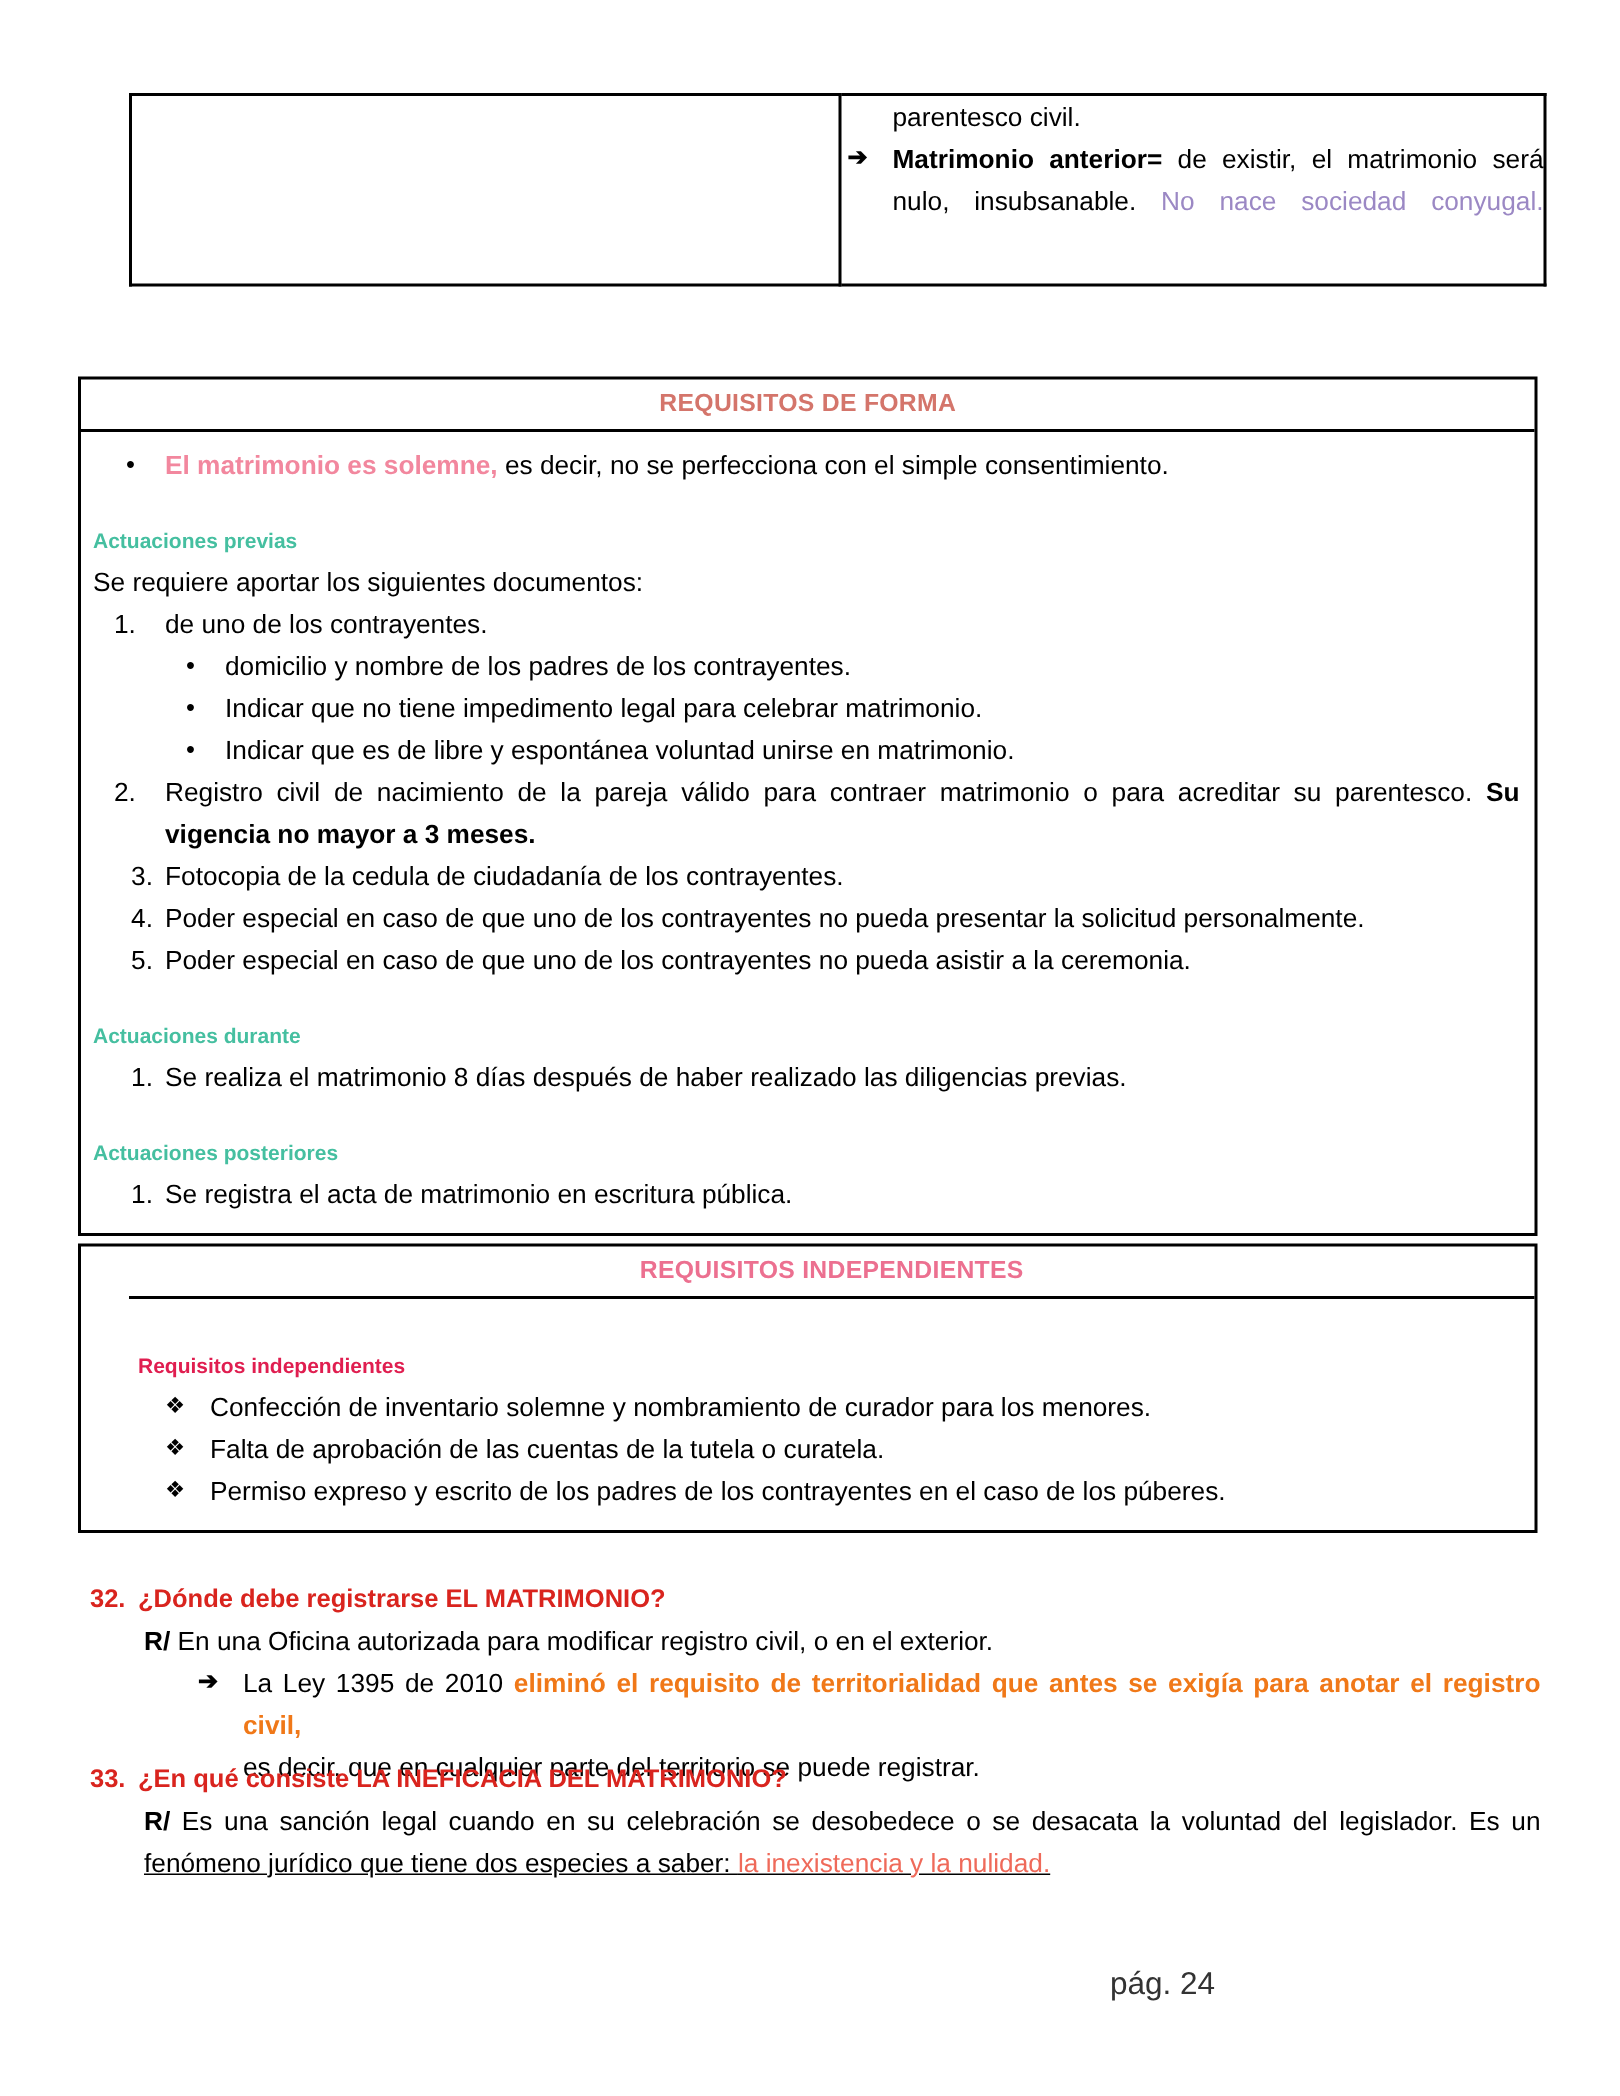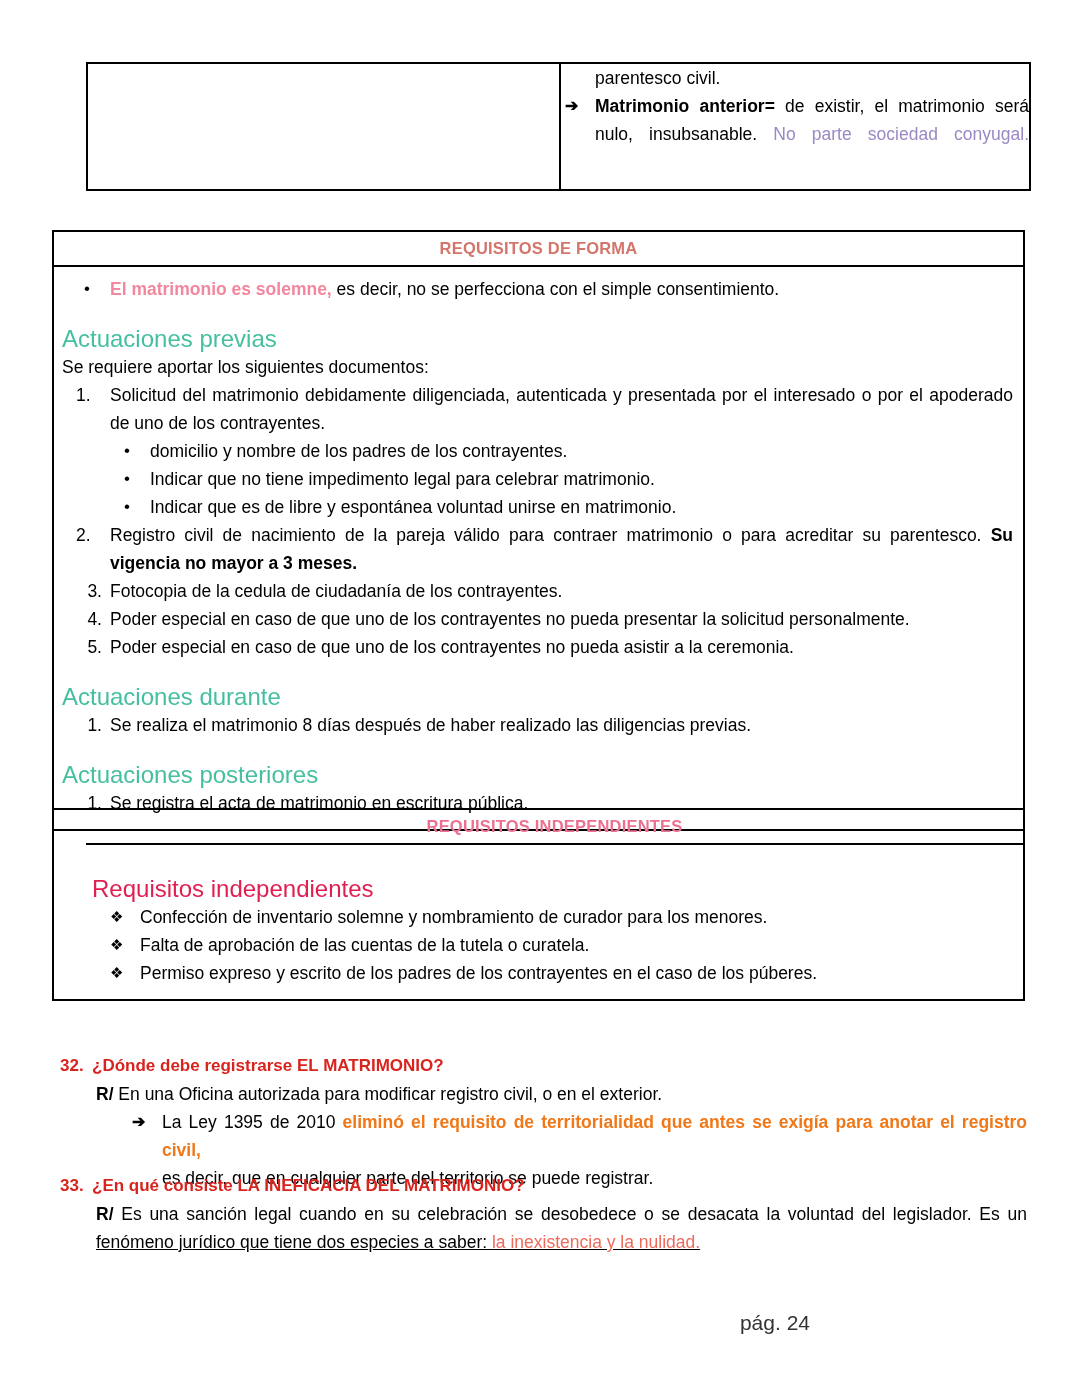--- a/index.html
+++ b/index.html
@@ -64,20 +64,21 @@
   b { font-weight: bold; }
   .purple { color: #9b88c4; }
 
   
   .sec {
     position: absolute;
     left: 52px;
     width: 973px;
     box-sizing: border-box;
     border: 2.5px solid #000;
+    margin-top: 21px;
   }
   .sec-head {
     border-bottom: 2.5px solid #000;
     text-align: center;
     font-weight: bold;
     font-size: 16.5px;
     letter-spacing: .2px;
     padding: 6px 0 7px 0;
     line-height: 20px;
   }
@@ -90,22 +91,22 @@
   .c-forma { color: #d4756b; }
   .c-indep { color: #ec7090; }
   .pink { color: #f2879e; }
   .teal { color: #45bfa0; }
   .crimson { color: #e01e50; }
   .red { color: #d9241e; }
   .orange { color: #f07818; }
   .salmon { color: #ef6a5a; }
 
   .subhead {
-    font-weight: normal;
-    font-size: 24px;
+    font-weight: bold;
+    font-size: 14px;
     line-height: 28px;
   }
   .gap { height: 22px; }
 
   
   .bul {
     position: relative;
     padding-left: 48px;
     line-height: 28px;
   }
@@ -226,42 +227,42 @@
 
 <div class="page">
 
   <table class="top-table">
     <tbody>
         <tr>
       <td class="tt-left"></td>
       <td class="tt-right">
         <div class="tt-line">parentesco civil.</div>
         <div class="tt-item">
-          <span class="arrow">➔</span><b>Matrimonio anterior=</b><span> de existir, el matrimonio será nulo, insubsanable. </span><span class="purple lastline">No parte sociedad conyugal.</span>
+          <span class="arrow">➔</span><b>Matrimonio anterior=</b><span> de existir, el matrimonio será nulo, insubsanable. </span><span class="purple lastline">No nace sociedad conyugal.</span>
         </div>
       </td>
     </tr>
   </tbody>
     </table>
 
   <div class="sec" style="top:230px;">
     <div class="sec-head c-forma">REQUISITOS DE FORMA</div>
     <div class="sec-body">
 
       <div class="bul">
         <span class="dot">•</span><span class="pink" style="font-weight:bold">El matrimonio es solemne,</span><span> es decir, no se perfecciona con el simple consentimiento.</span>
       </div>
 
       <div class="gap"></div>
 
       <div class="subhead teal">Actuaciones previas</div>
       <div>Se requiere aportar los siguientes documentos:</div>
 
       <div class="num just">
-        <span class="n">1.</span><span>Solicitud del matrimonio debidamente diligenciada, autenticada y presentada por el interesado o por el apoderado</span>
+        <span class="n">1.</span>
         <span class="lastline">de uno de los contrayentes.</span>
       </div>
 
       <div class="bul2 just">
         <span class="dot">•</span>
         <span class="lastline">domicilio y nombre de los padres de los contrayentes.</span>
       </div>
       <div class="bul2">
         <span class="dot">•</span><span>Indicar que no tiene impedimento legal para celebrar matrimonio.</span>
       </div>

